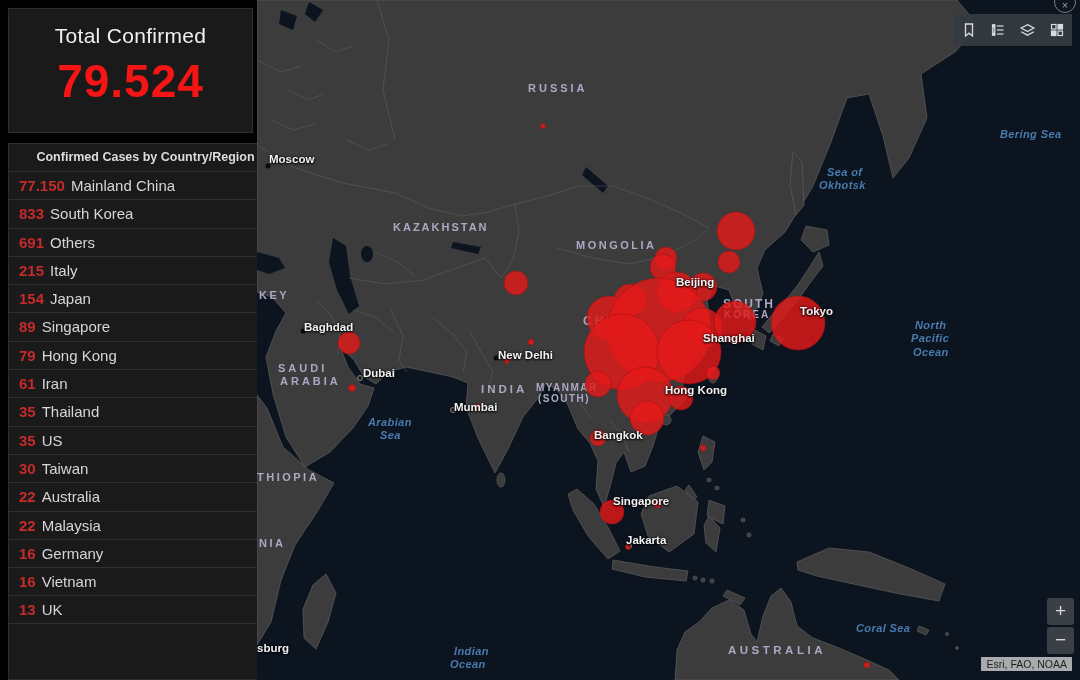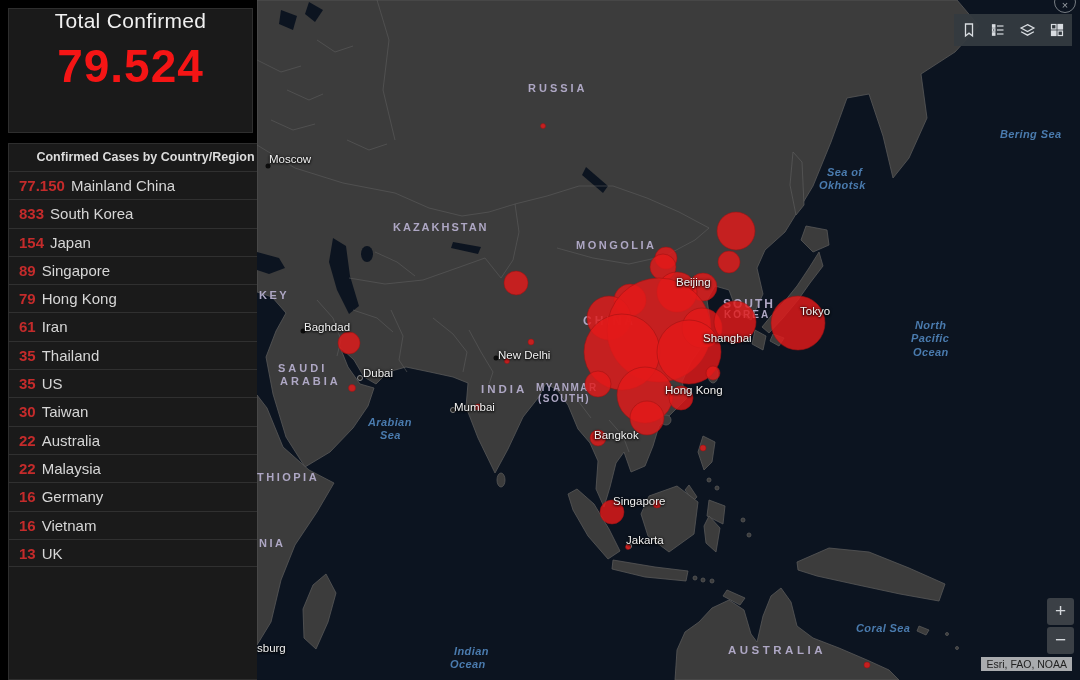--- a/index.html
+++ b/index.html
@@ -8,21 +8,21 @@
   }
   *{box-sizing:border-box;margin:0;padding:0;}
   html,body{width:1080px;height:680px;overflow:hidden;background:#000;
     font-family:"Liberation Sans",sans-serif;}
   .app{position:relative;width:1080px;height:680px;background:#000;}
 
   
   .sidebar{position:absolute;left:0;top:0;width:257px;height:680px;background:#000;}
   .total-panel{position:absolute;left:8px;top:8px;width:245px;height:125px;
     background:#1a1a1a;border:1px solid #2e2e2e;text-align:center;}
-  .total-title{font-size:21px;color:#f0f0f0;letter-spacing:.3px;}
+  .total-title{margin-top:15px;font-size:21px;color:#f0f0f0;letter-spacing:.3px;}
   .total-value{margin-top:6px;font-size:46px;font-weight:bold;color:var(--total-red);letter-spacing:1px;}
   .list-panel{position:absolute;left:8px;top:143px;width:275px;height:537px;
     background:#1a1a1a;border:1px solid #2e2e2e;}
   .list-header{height:27px;line-height:27px;text-align:center;font-size:12.5px;
     font-weight:bold;color:#dcdcdc;}
   .list-rows{position:absolute;left:0;top:27px;right:15px;bottom:0;overflow:hidden;}
   .row{height:28.3px;line-height:28.3px;border-top:1px solid #303030;
     padding-left:10px;white-space:nowrap;font-size:15px;}
   .row:last-child{border-bottom:1px solid #303030;}
   .count{color:var(--count-red);font-weight:bold;margin-right:6px;}
@@ -33,21 +33,21 @@
   .sb-btn.up{top:0;} .sb-btn.down{bottom:0;}
   .sb-thumb{position:absolute;left:1px;top:16px;width:9px;height:242px;background:#969696;border-radius:2px;}
 
   
   .map{position:absolute;left:257px;top:0;width:823px;height:680px;
     background:var(--ocean);overflow:hidden;}
   .map svg{position:absolute;left:0;top:0;}
   .layer{position:absolute;left:0;top:0;width:823px;height:680px;pointer-events:none;}
   .lbl-country{position:absolute;font-size:11px;font-weight:bold;letter-spacing:2.5px;
     color:var(--country-lbl);white-space:nowrap;}
-  .lbl-city{position:absolute;font-size:11.5px;font-weight:normal;color:#f2f2f2;
+  .lbl-city{position:absolute;font-size:11.5px;font-weight:bold;color:#f2f2f2;
     white-space:nowrap;text-shadow:0 0 3px #000,0 1px 2px #000;}
   .lbl-sea{position:absolute;font-size:11px;font-style:italic;font-weight:bold;
     color:var(--sea-lbl);white-space:nowrap;letter-spacing:.4px;}
 
   .toolbar{position:absolute;top:14px;right:8px;width:118px;height:32px;
     background:rgba(52,58,64,.94);display:flex;z-index:6;}
   .tool-btn{flex:1;display:flex;align-items:center;justify-content:center;cursor:pointer;}
   .tool-btn svg{position:static;}
   .corner-close{position:absolute;top:-9px;right:4px;width:22px;height:22px;z-index:6;
     border:1.5px solid #767c82;border-radius:50%;color:#9aa0a5;font-size:11px;
@@ -66,20 +66,22 @@
   <aside class="sidebar">
     <section class="total-panel">
       <div class="total-title">Total Confirmed</div>
       <div class="total-value">79.524</div>
     </section>
     <section class="list-panel">
       <div class="list-header">Confirmed Cases by Country/Region</div>
       <div class="list-rows" id="list-rows">
           <div class="row"><span class="count">77.150</span><span class="region">Mainland China</span></div>
           <div class="row"><span class="count">833</span><span class="region">South Korea</span></div>
+          <div class="row"><span class="count">691</span><span class="region">Others</span></div>
+          <div class="row"><span class="count">215</span><span class="region">Italy</span></div>
           <div class="row"><span class="count">154</span><span class="region">Japan</span></div>
           <div class="row"><span class="count">89</span><span class="region">Singapore</span></div>
           <div class="row"><span class="count">79</span><span class="region">Hong Kong</span></div>
           <div class="row"><span class="count">61</span><span class="region">Iran</span></div>
           <div class="row"><span class="count">35</span><span class="region">Thailand</span></div>
           <div class="row"><span class="count">35</span><span class="region">US</span></div>
           <div class="row"><span class="count">30</span><span class="region">Taiwan</span></div>
           <div class="row"><span class="count">22</span><span class="region">Australia</span></div>
           <div class="row"><span class="count">22</span><span class="region">Malaysia</span></div>
           <div class="row"><span class="count">16</span><span class="region">Germany</span></div>

